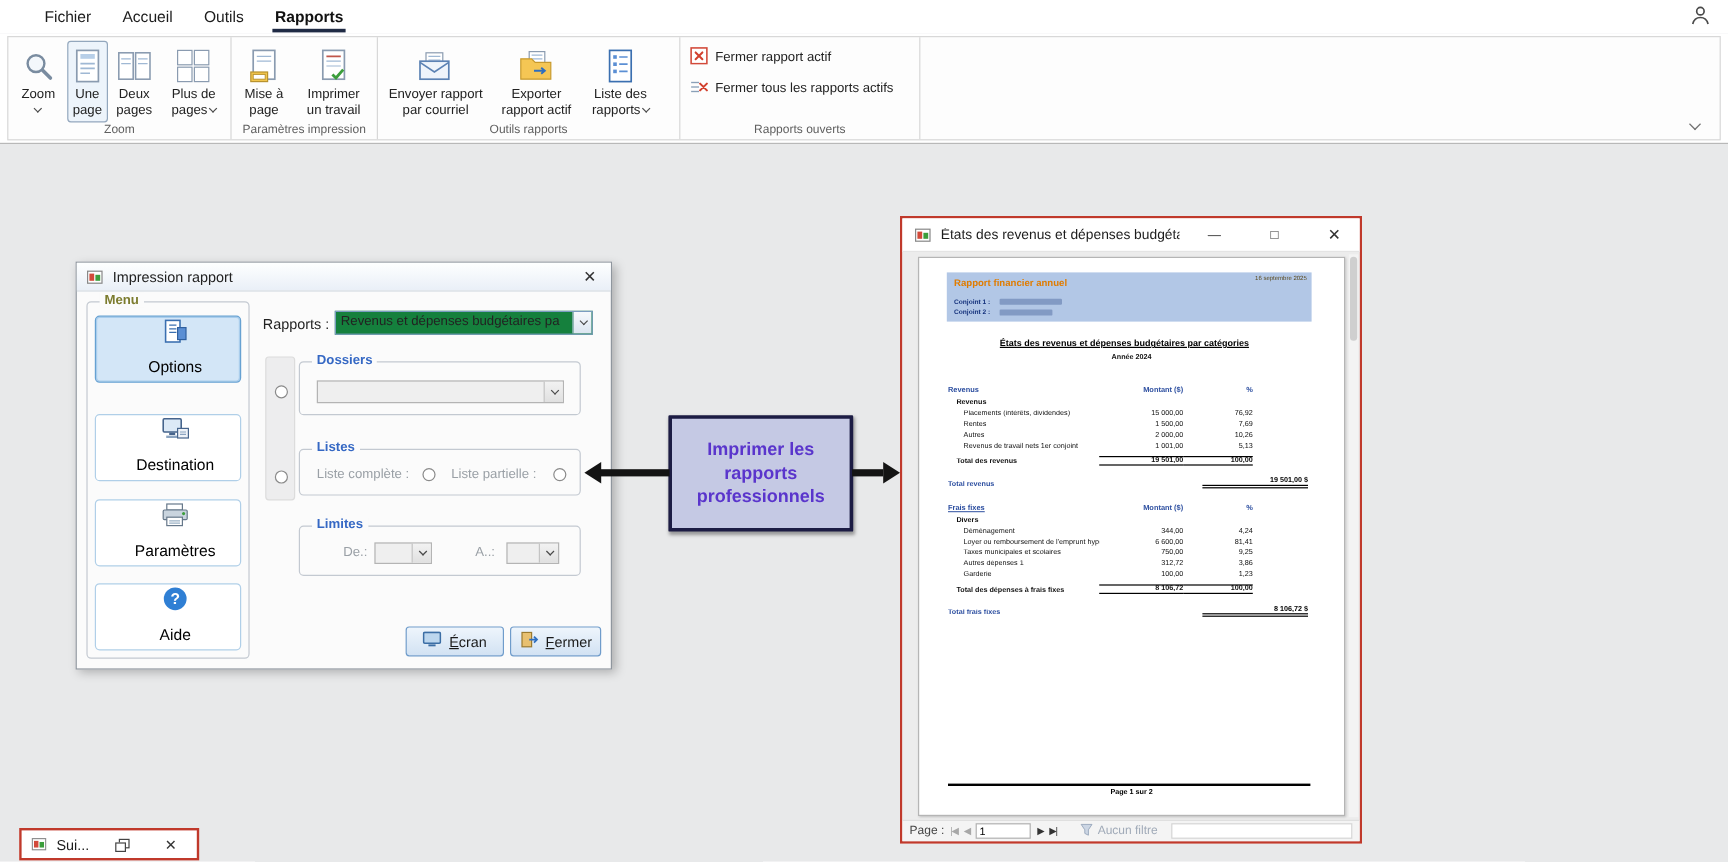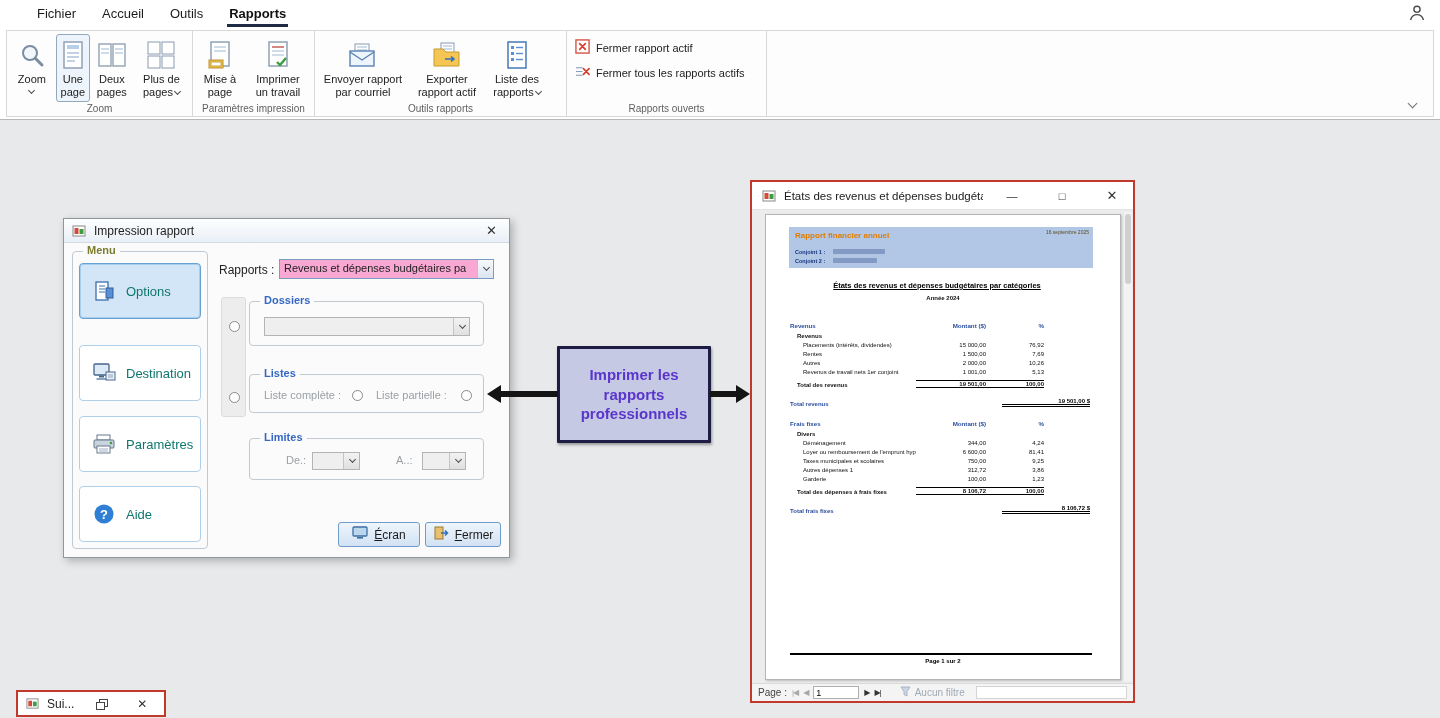--- a/index.html
+++ b/index.html
@@ -33,25 +33,25 @@
 
   
   .dialog { position:absolute; left:63px; top:218px; width:447px; height:340px; background:#fbfbfb; border:1px solid #8f969e; box-shadow:3px 3px 8px rgba(0,0,0,0.25); z-index:3; }
   .dlg-titlebar { position:absolute; top:0; left:0; right:0; height:24px; background:linear-gradient(#feffff,#e9eff7); border-bottom:1px solid #d5dbe2; display:flex; align-items:center; padding:0 8px; gap:8px; }
   .dlg-title { font-size:12px; color:#222; flex:1; }
   .dlg-close { font-size:13px; color:#333; padding:0 4px; cursor:default; }
   .groupbox { position:absolute; border:1px solid #c3c9d1; border-radius:4px; }
   .gb-label { position:absolute; top:-8px; left:10px; background:#fbfbfb; padding:0 4px; font-size:11px; font-weight:bold; }
   .gb-label.olive { color:#7c7c2e; }
   .gb-label.blue { color:#3568c4; }
-  .menu-btn { position:absolute; left:15px; width:122px; height:56px; background:#fff; border:1px solid #b0cfe8; border-radius:4px; display:flex; align-items:center; gap:10px; padding-left:12px; font-size:13px; color:#0f766e; cursor:default; }
+  .menu-btn { position:absolute; left:15px; width:122px; height:56px; background:#fff; border:1px solid #b0cfe8; border-radius:4px; display:flex; align-items:center; gap:10px; padding-left:12px; font-size:13px; color:#000000; cursor:default;flex-direction:column; }
   .menu-btn.selected { background:#d3e6f7; border:1px solid #66a1d2; box-shadow:inset 0 0 0 1px #a9cdec; }
   .mi-ico { width:24px; height:24px; display:flex; align-items:center; justify-content:center; }
   .rapports-label { position:absolute; left:155px; top:44px; font-size:12px; color:#222; }
-  .combo { position:absolute; background:#f9a8d4; border:1px solid #7a9cc0; display:flex; align-items:stretch; font-size:11px; color:#222; overflow:hidden; }
+  .combo { position:absolute; background:#15803d; border:1px solid #7a9cc0; display:flex; align-items:stretch; font-size:11px; color:#222; overflow:hidden; }
   .combo .txt { flex:1; padding:2px 4px 0; white-space:nowrap; overflow:hidden; }
   .combo .arrow { width:16px; border-left:1px solid #b0c4d8; background:linear-gradient(#f6f9fc,#dbe5f0); display:flex; align-items:center; justify-content:center; }
   .combo.disabled { background:#efefef; border-color:#b4b4b4; }
   .combo.disabled .arrow { background:linear-gradient(#f2f2f2,#e0e0e0); border-left-color:#c4c4c4; }
   .radio { position:absolute; width:11px; height:11px; border:1px solid #8a8a8a; border-radius:50%; background:#fff; }
   .radio-strip { position:absolute; left:157px; top:78px; width:25px; height:120px; background:#ededee; border:1px solid #dcdcdc; border-radius:3px; }
   .gray-lbl { position:absolute; font-size:11px; color:#9aa0a6; white-space:nowrap; }
   .dlg-btn { position:absolute; height:25px; border:1px solid #6f9ccb; border-radius:3px; background:linear-gradient(#eef5fc,#d2e2f3); display:flex; align-items:center; justify-content:center; gap:6px; font-size:12px; color:#1a1a1a; cursor:default; }
   .dlg-btn .blbl { display:block; }
   .dlg-btn .blbl::first-letter { text-decoration:underline; }

